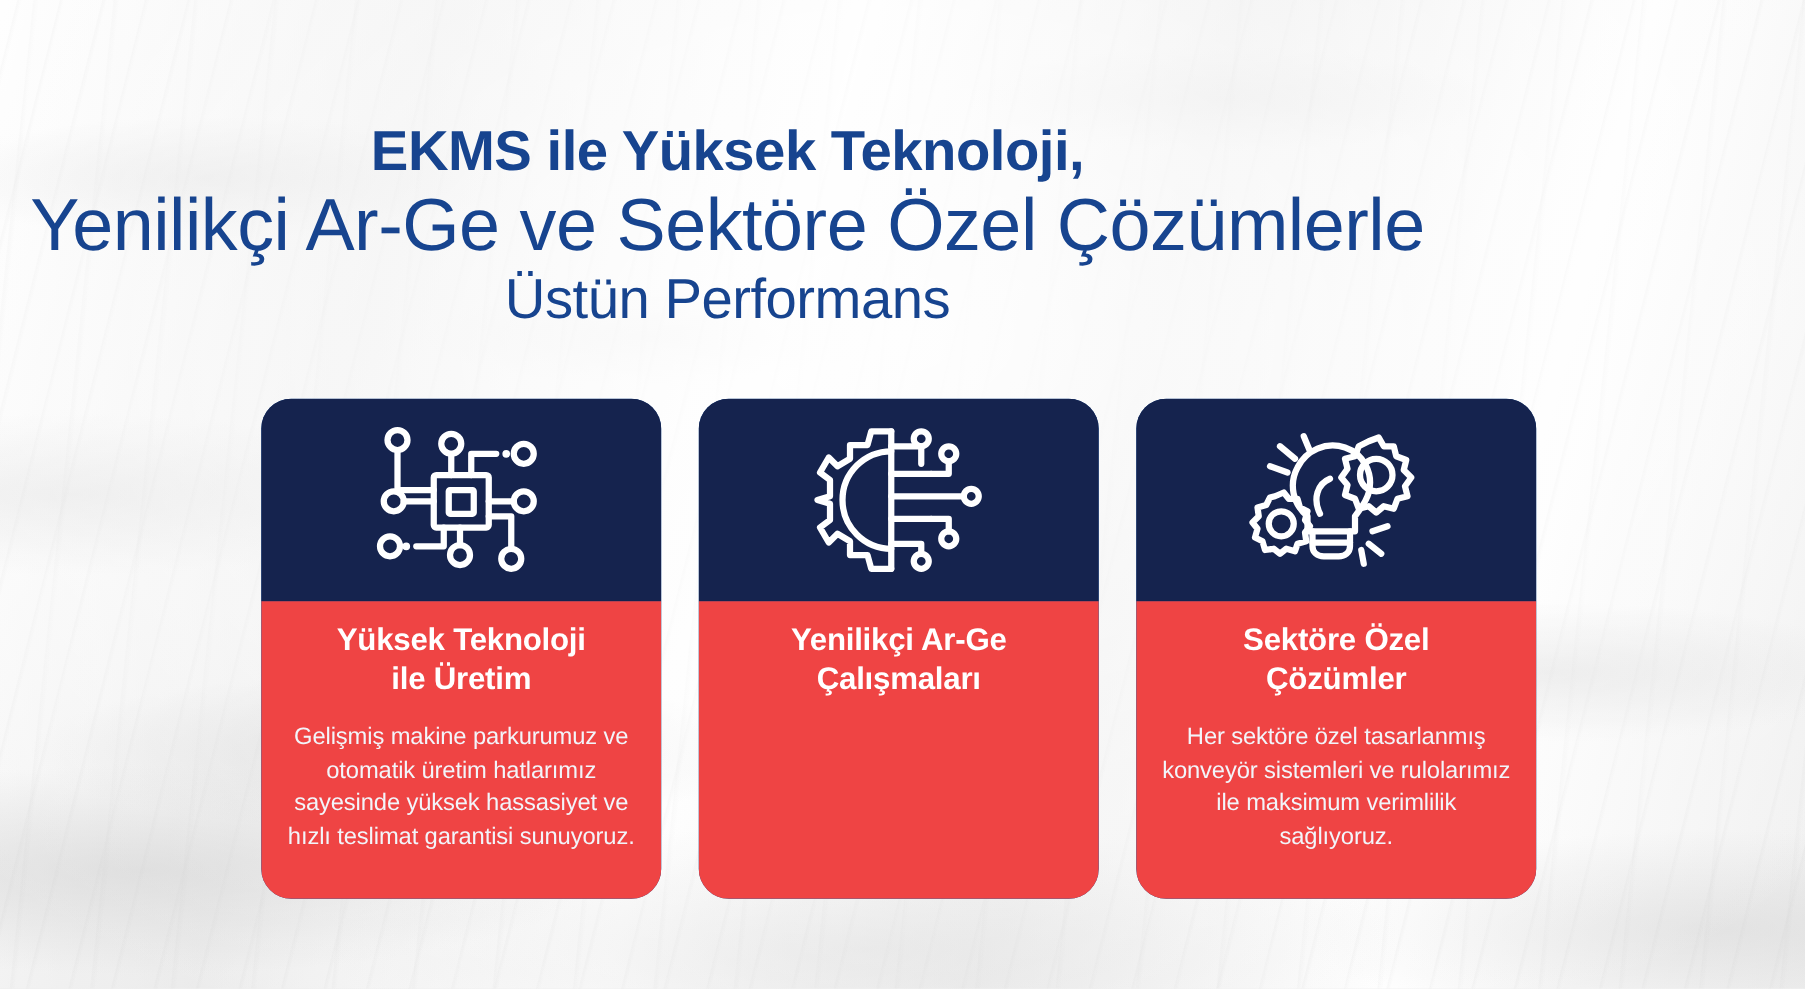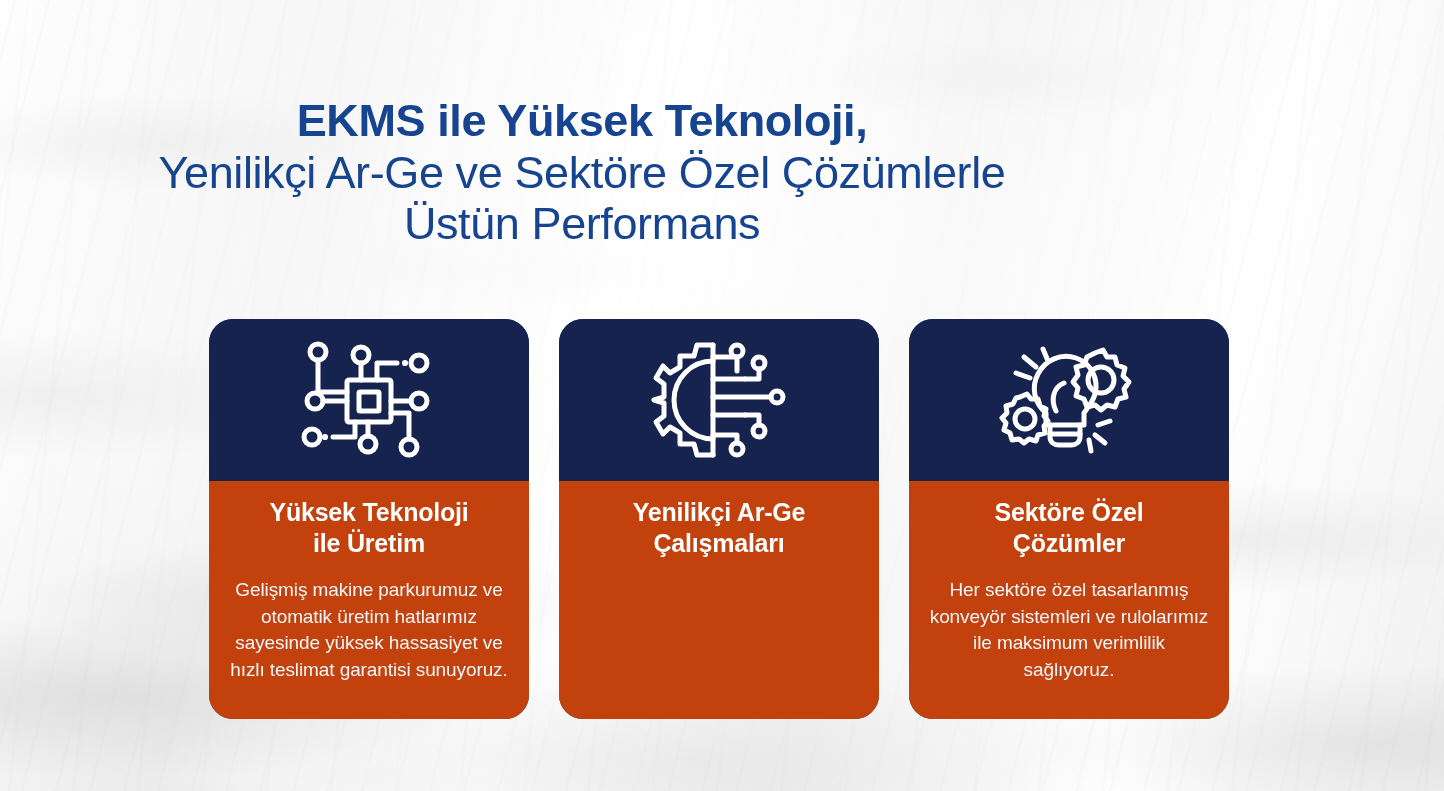--- a/index.html
+++ b/index.html
@@ -78,21 +78,21 @@
     line-height: 1.10;
   }
   .headline .hl-1 {
     display: block;
     font-size: 45px;
     font-weight: bold;
     letter-spacing: -0.4px;
   }
   .headline .hl-2 {
     display: block;
-    font-size: 45px;
+    font-size: 59px;
     font-weight: normal;
     letter-spacing: -0.4px;
     margin-top: 2px;
   }
   .headline .hl-3 {
     display: block;
     font-size: 45px;
     font-weight: normal;
     letter-spacing: -0.4px;
     margin-top: 2px;
@@ -123,21 +123,21 @@
     background: #15234e;
     display: flex;
     align-items: center;
     justify-content: center;
     flex: 0 0 162px;
   }
   .card-icon-area svg { display: block; }
 
   .card-body {
     flex: 1;
-    background: #c2410c;
+    background: #ef4444;
     padding: 16px 18px 0 18px;
     text-align: center;
     color: #ffffff;
   }
 
   .card-title {
     font-size: 25px;
     font-weight: bold;
     line-height: 1.22;
     letter-spacing: -0.2px;

